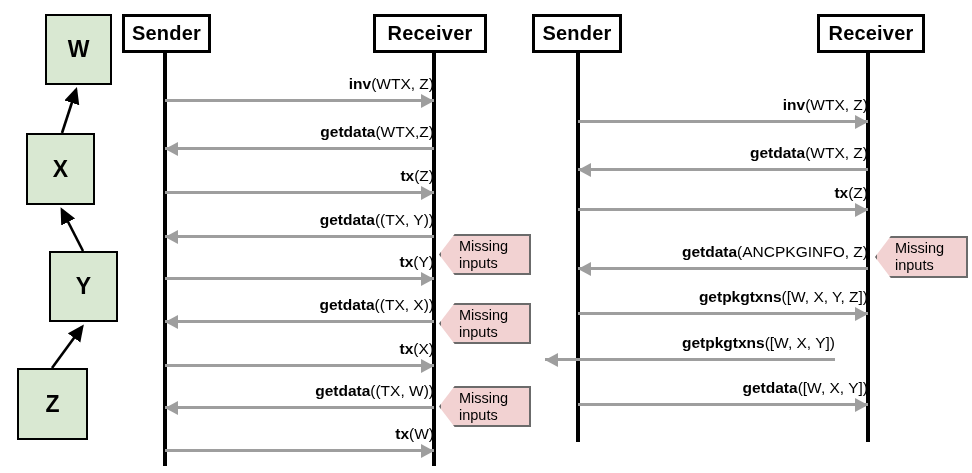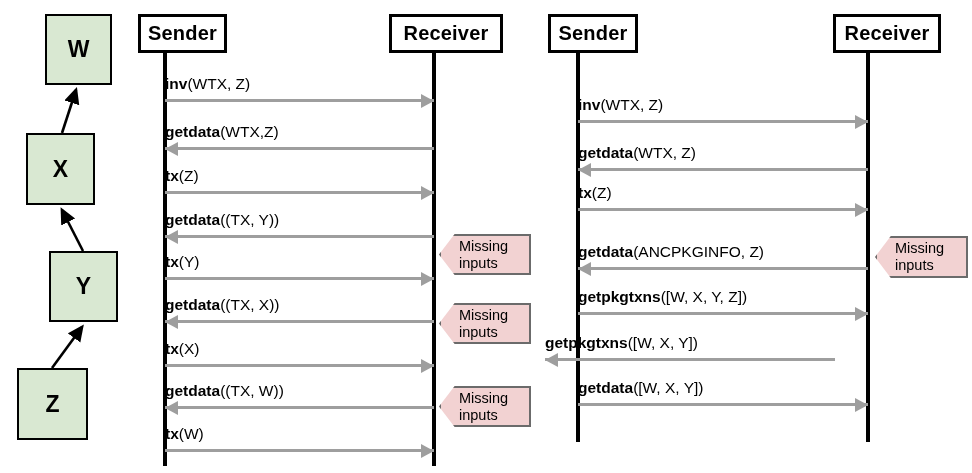--- a/index.html
+++ b/index.html
@@ -22,21 +22,20 @@
 
   
   .actor{
     position:absolute;
     background:#fff;
     border:3px solid #000;
     box-sizing:border-box;
     display:flex;align-items:center;justify-content:center;
     font-weight:bold;font-size:20px;color:#000;
     letter-spacing:.2px;
-    margin-left:16px;
   }
   .lifeline{
     position:absolute;
     width:4px;background:#000;
   }
 
   
   .msg{position:absolute;height:1px;}
   .msg .line{
     position:absolute;left:0;top:0;
@@ -48,21 +47,21 @@
     border-top:7px solid transparent;
     border-bottom:7px solid transparent;
   }
   .msg.right .head{right:0;border-left:13px solid #9e9e9e;}
   .msg.left  .head{left:0; border-right:13px solid #9e9e9e;}
   .msg .label{
     position:absolute;
     bottom:8px;
     white-space:nowrap;
     font-size:15.5px;color:#000;
-    text-align:left;
+    text-align:right;
     width:100%;
     line-height:1.1;
   }
   .msg .label b{font-weight:bold;}
 
   
   .callout{
     position:absolute;
     background:#f2d2d2;
     border:2px solid #6b6b6b;

